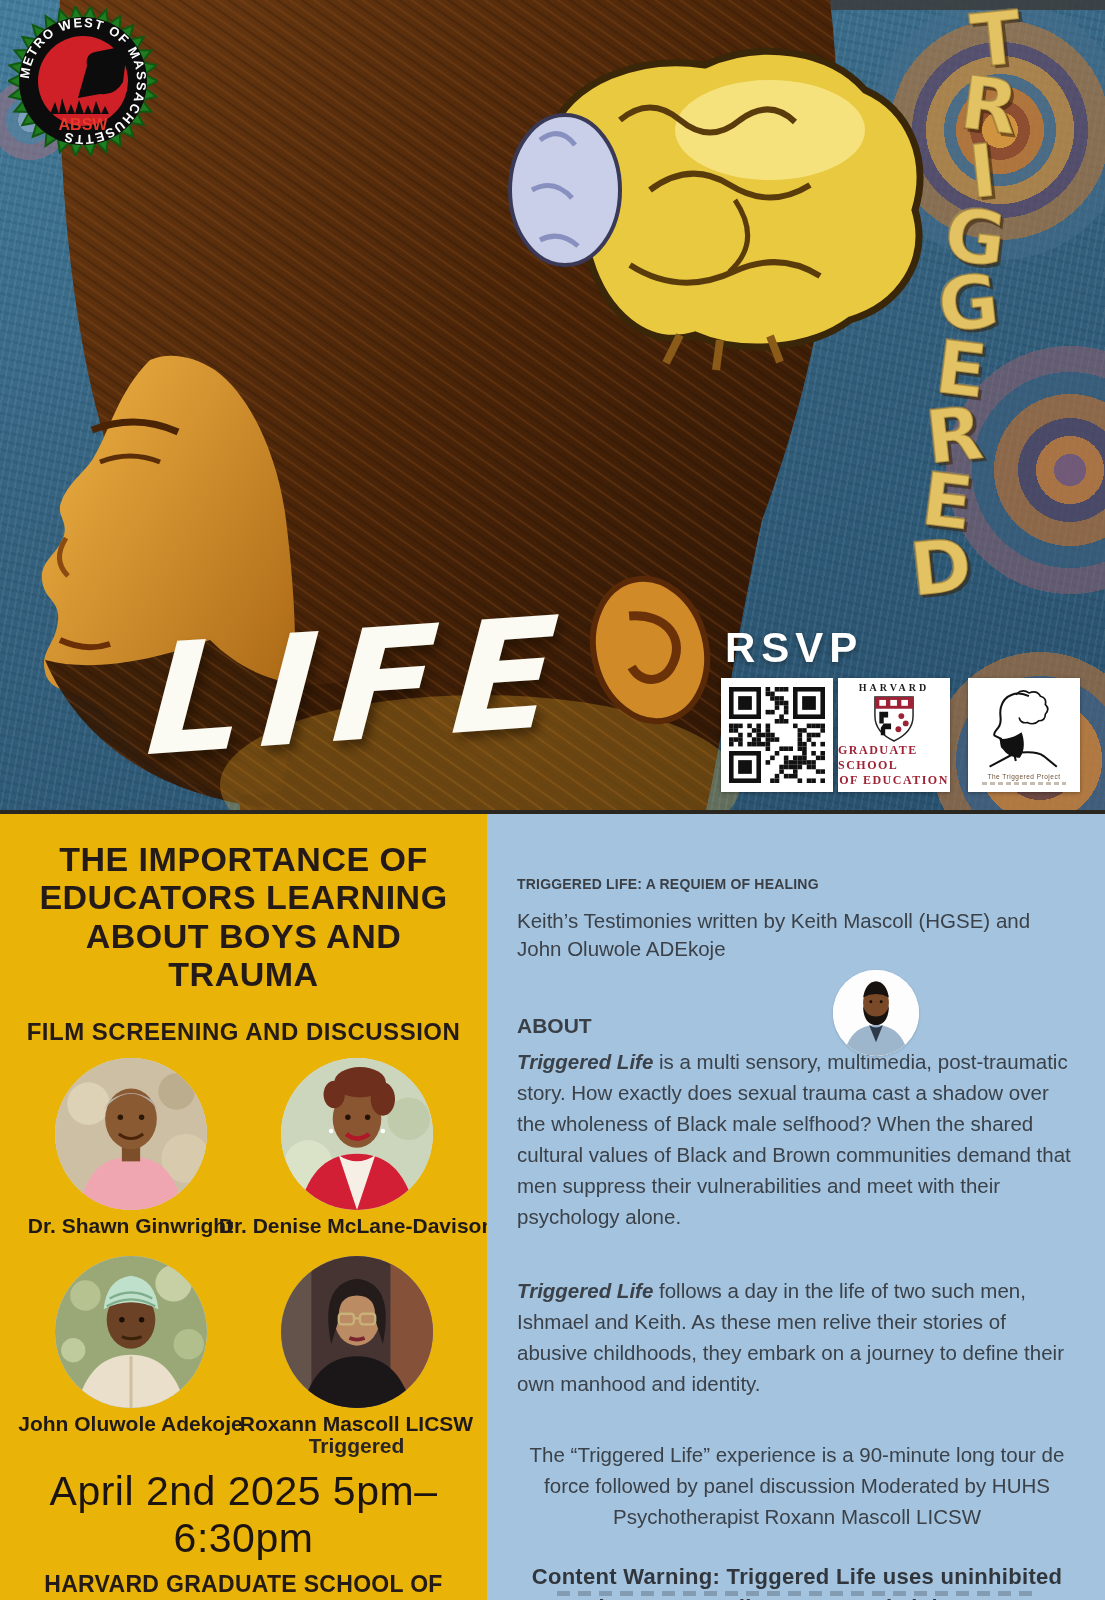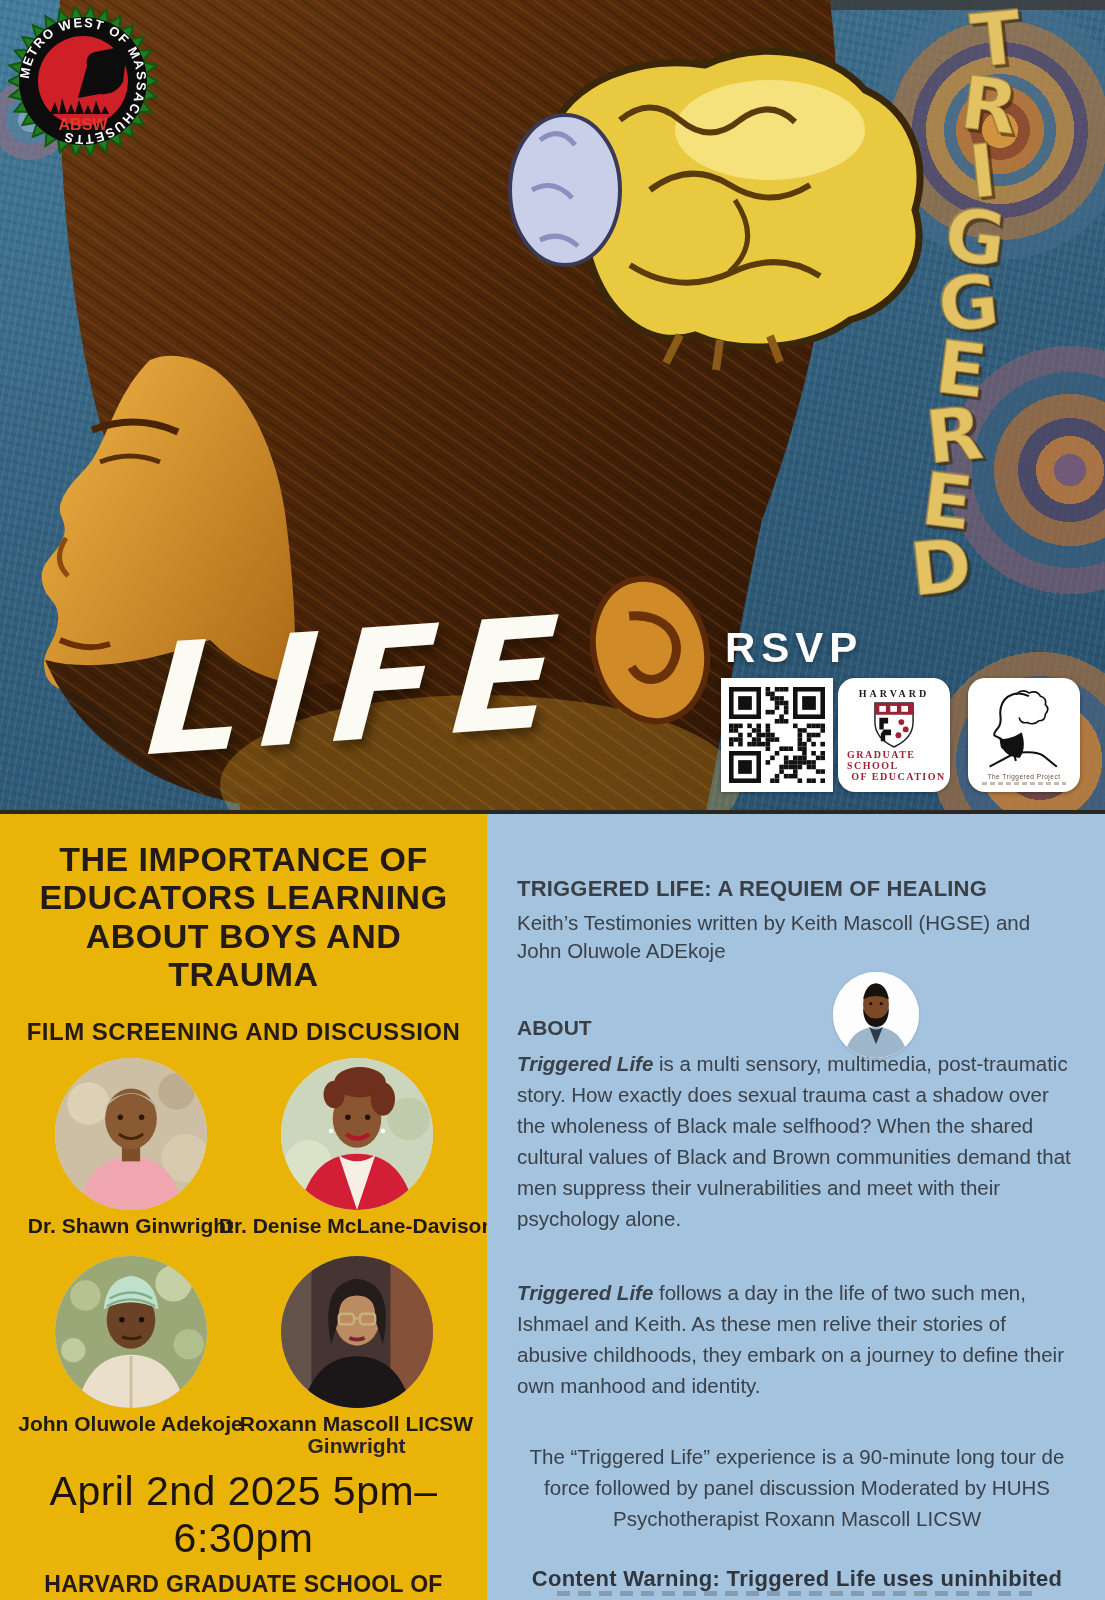--- a/index.html
+++ b/index.html
@@ -32,26 +32,26 @@
   
   .badge{position:absolute;left:8px;top:6px;width:150px;height:150px;}
 
   
   .rsvp-block{position:absolute;right:12px;bottom:18px;width:372px;}
   .rsvp-label{font-size:42px;font-weight:800;color:#fff;letter-spacing:6px;margin:0 0 6px 4px;
               text-shadow:0 2px 6px rgba(0,0,0,.4);}
   .cards{display:flex;align-items:flex-start;}
   .card{background:#fff;width:112px;height:114px;box-shadow:0 1px 4px rgba(0,0,0,.35);
         display:flex;flex-direction:column;align-items:center;justify-content:center;}
-  .card+.card{margin-left:5px;border-radius:17px;}
+  .card+.card{margin-left:5px;}
   .card.project{margin-left:18px;}
   .harvard-line1{font-family:"Liberation Serif",serif;font-size:10px;font-weight:bold;
                  letter-spacing:3px;color:#1c1c1c;margin-bottom:2px;}
-  .harvard-line2,.harvard-line3{font-family:"Liberation Serif",serif;font-size:10px;font-weight:bold;
-                 letter-spacing:1.5px;color:#9e2235;padding-left:9px;}
+  .harvard-line2,.harvard-line3{font-family:"Liberation Serif",serif;font-size:12px;font-weight:bold;
+                 letter-spacing:1.5px;color:#9e2235;}
   .project-label{font-size:6.5px;color:#6b4f33;margin-top:1px;letter-spacing:.5px;}
   .fineline{width:84px;height:3px;margin-top:2px;opacity:.5;
             background:repeating-linear-gradient(90deg,#8a7a60 0 5px,transparent 5px 8px);}
 
   
   .left-col{position:absolute;left:0;top:814px;width:487px;height:786px;background:#eab308;text-align:center;}
   .headline{margin:26px auto 0;max-width:452px;font-size:34px;line-height:1.13;font-weight:800;
             color:#241b18;letter-spacing:.5px;}
   .subhead{margin:24px auto 0;font-size:24px;font-weight:800;color:#241b18;letter-spacing:.5px;}
 
@@ -63,21 +63,21 @@
   .cap{margin-top:4px;font-size:21px;font-weight:800;color:#1f1a19;white-space:nowrap;}
   .role{font-size:21px;font-weight:700;color:#2a2524;margin-top:-2px;}
 
   .date{margin-top:10px;font-family:Liberation Sans, sans-serif;font-size:41px;color:#1c1410;
         letter-spacing:.5px;}
   .venue{margin:10px auto 0;max-width:452px;font-size:23px;line-height:1.1;font-weight:800;
          color:#241b18;letter-spacing:.3px;}
 
   .right-col{position:absolute;left:487px;top:814px;width:618px;height:786px;background:#a4c3de;
              box-sizing:border-box;padding:62px 28px 0 30px;color:#3b4148;}
-  .r-title{font-size:22px;font-weight:800;color:#3a3f45;letter-spacing:.2px;margin:0 0 7px 0;}
+  .r-title{font-size:14px;font-weight:800;color:#3a3f45;letter-spacing:.2px;margin:0 0 15px 0;}
   .credit{font-size:20.5px;line-height:1.38;margin:0;}
   .about-wrap{position:relative;}
   .headshot{position:absolute;right:158px;top:-44px;width:86px;height:86px;border-radius:50%;
             overflow:hidden;background:#fff;box-shadow:0 1px 3px rgba(0,0,0,.15);}
   .about-label{font-size:21px;font-weight:800;color:#3a3f45;margin:50px 0 8px 0;}
   .para{font-size:20.5px;line-height:1.52;margin:0;}
   .para .lead{font-weight:800;font-style:italic;}
   .para2{margin-top:42px;}
   .para3{margin-top:40px;text-align:center;padding:0 10px;}
   .warning{margin-top:28px;text-align:center;font-size:22px;font-weight:800;color:#31363c;
@@ -410,21 +410,21 @@
           <path d="M14,100 C20,76 33,66 50,66 C67,66 80,76 86,100 Z" fill="#1b1718"></path>
           <ellipse cx="50" cy="41" rx="15" ry="18" fill="#bb8b63"></ellipse>
           <path d="M33,58 Q25,18 50,15 Q75,18 67,58 L62,42 Q63,26 50,26 Q37,26 38,42 Z" fill="#241c1b"></path>
           <rect x="38" y="38" width="10" height="7" rx="2" fill="none" stroke="#c8b27a" stroke-width="1.5"></rect>
           <rect x="52" y="38" width="10" height="7" rx="2" fill="none" stroke="#c8b27a" stroke-width="1.5"></rect>
           <path d="M48,41 h4" stroke="#c8b27a" stroke-width="1.5"></path>
           <path d="M45,54 Q50,56 55,54" stroke="#7a2430" stroke-width="2.5" fill="none"></path>
         </svg>
       </div>
       <div class="cap">Roxann Mascoll LICSW</div>
-      <div class="role">Ginwright</div>
+      <div class="role">Triggered</div>
     </div>
   </div>
 
   <div class="date">April 2nd 2025 5pm–6:30pm</div>
   <div class="venue">HARVARD GRADUATE SCHOOL OF EDUCATION ASKWITH HALL LONGFELLOW BUILDING 1ST FLOOR APPIAN WAY CAMBRIDGE MA, 02138</div>
 </div>
 
 <div class="right-col">
   <div class="r-title">TRIGGERED LIFE: A REQUIEM OF HEALING</div>
   <p class="credit">Keith’s Testimonies written by Keith Mascoll (HGSE) and John Oluwole ADEkoje</p>

